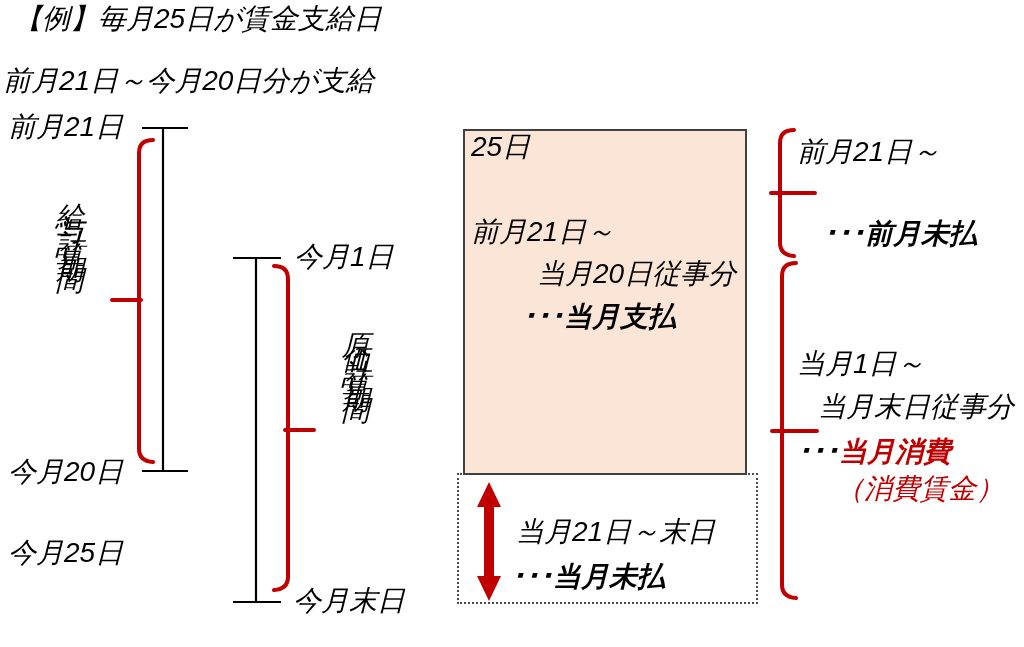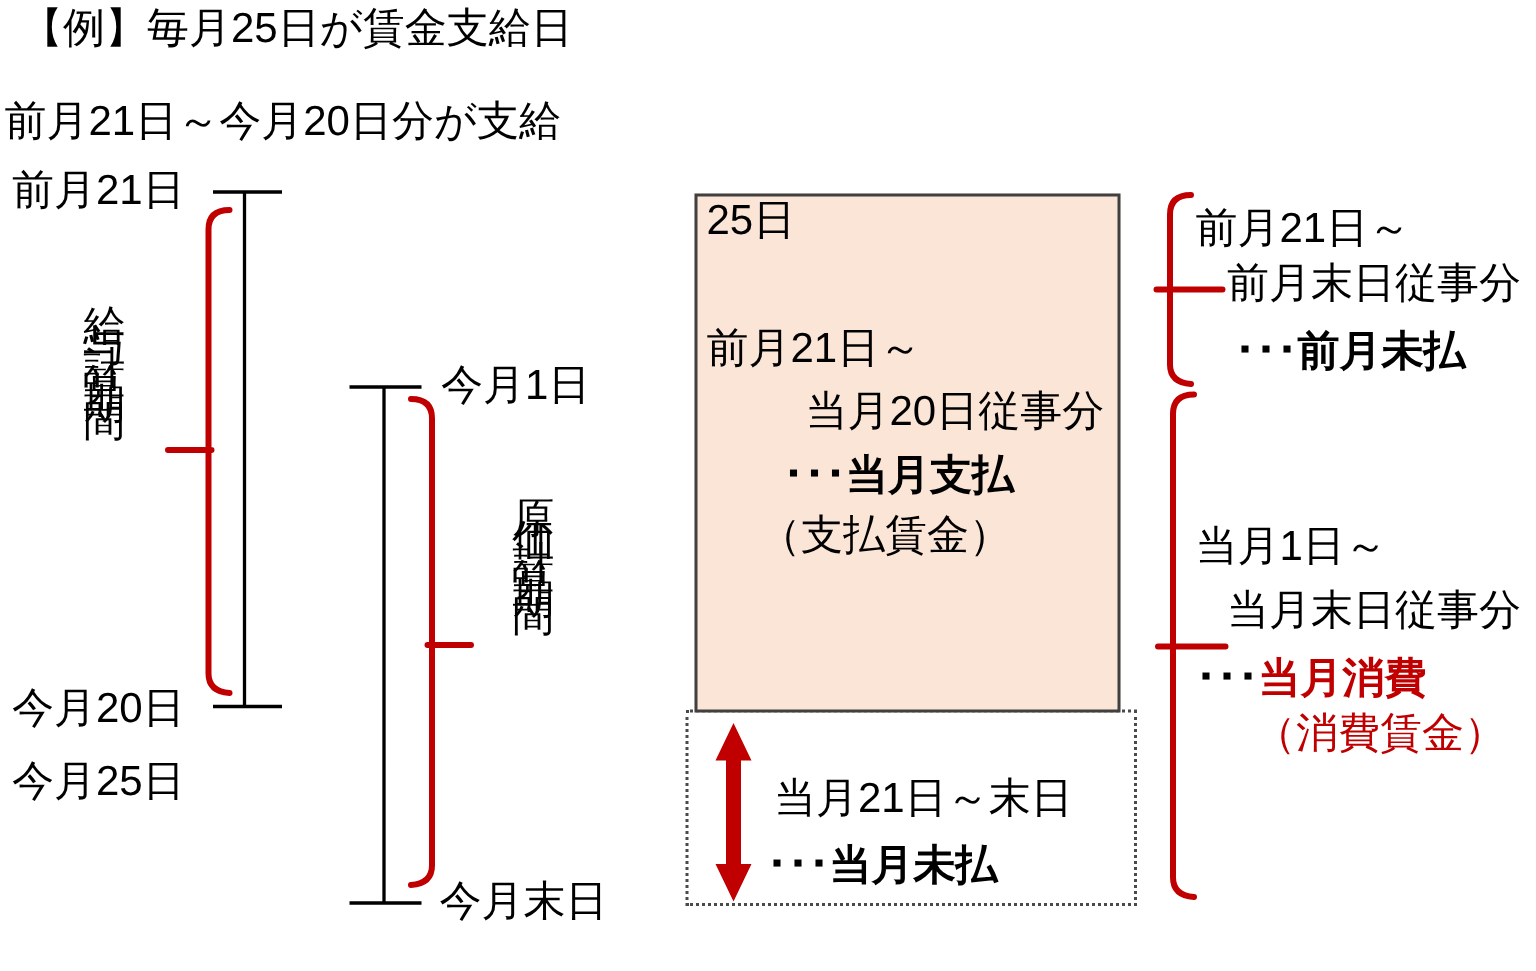--- a/index.html
+++ b/index.html
@@ -1,20 +1,21 @@
 <!DOCTYPE html>
 <html style="--accent-red: #C00000; --box-fill: #FBE5D6; --box-border: #404040; --text-black: #000000; --background: #FFFFFF;"><head>
 <meta charset="utf-8">
 <style>
   html,body { margin:0; padding:0; background:#fff; }
   .canvas {
     position:relative; width:1024px; height:647px; overflow:hidden;
     background:var(--background,#ffffff);
     color:var(--text-black,#000000);
     font-family:"Liberation Sans", sans-serif;
+    font-style:italic;
   }
   .t { position:absolute; font-size:28px; line-height:32px; white-space:nowrap; }
   .b { font-weight:700; }
   .r { color:var(--accent-red,#C00000); }
   .v { writing-mode:vertical-rl; text-orientation:upright; letter-spacing:13px; }
   .box-paid {
     position:absolute; left:463px; top:129px; width:284px; height:346px;
     background:var(--box-fill,#FBE5D6);
     border:2px solid var(--box-border,#404040);
     box-sizing:border-box;
@@ -46,37 +47,35 @@
     <path class="redl" d="M796 263 Q782 263 782 276 V585 Q782 597 796 598 M772 431 H817"></path>
     <polygon class="redfill" points="489,482 501,507 494,507 494,576 501,576 489,601 477,576 484,576 484,507 477,507"></polygon>
   </svg>
 
   <div class="t" style="left:14px; top:3px;">【例】毎月25日が賃金支給日</div>
   <div class="t" style="left:3px;  top:41px;margin-top:24px;">前月21日～今月20日分が支給</div>
 
   <div class="t" style="left:8px;  top:111px;text-align:right;">前月21日</div>
   <div class="t v" style="left:53px; top:181px;">給与計算期間</div>
   <div class="t" style="left:8px;  top:456px;">今月20日</div>
-  <div class="t" style="left:8px;  top:505px;">今月25日</div>
+  <div class="t" style="left:8px;  top:537px;">今月25日</div>
 
   <div class="t" style="left:294px; top:241px;">今月1日</div>
   <div class="t v" style="left:339px; top:311px;">原価計算期間</div>
   <div class="t" style="left:293px; top:585px;">今月末日</div>
 
   <div class="t" style="left:471px; top:131px;">25日</div>
   <div class="t" style="left:471px; top:216px;">前月21日～</div>
   <div class="t" style="left:537px; top:258px;">当月20日従事分</div>
   <div class="t b" style="left:522px; top:301px;">･･･当月支払</div>
-  <div class="t" style="left:506px; top:341px;">（支払賃金）</div>
 
   <div class="t" style="left:516px; top:516px;">当月21日～末日</div>
   <div class="t b" style="left:511px; top:561px;">･･･当月未払</div>
 
   <div class="t" style="left:797px; top:136px;">前月21日～</div>
-  <div class="t" style="left:818px; top:173px;">前月末日従事分</div>
   <div class="t b" style="left:795px; top:218px;margin-left:28px;">･･･前月未払</div>
 
   <div class="t" style="left:797px; top:348px;">当月1日～</div>
   <div class="t" style="left:818px; top:391px;text-align:right;">当月末日従事分</div>
   <div class="t r" style="left:836px; top:473px;">（消費賃金）</div>
   <div class="t" style="left:797px; top:436px;">
     <span class="b">･･･</span><span class="b r">当月消費</span>
   </div>
 
 </div>

